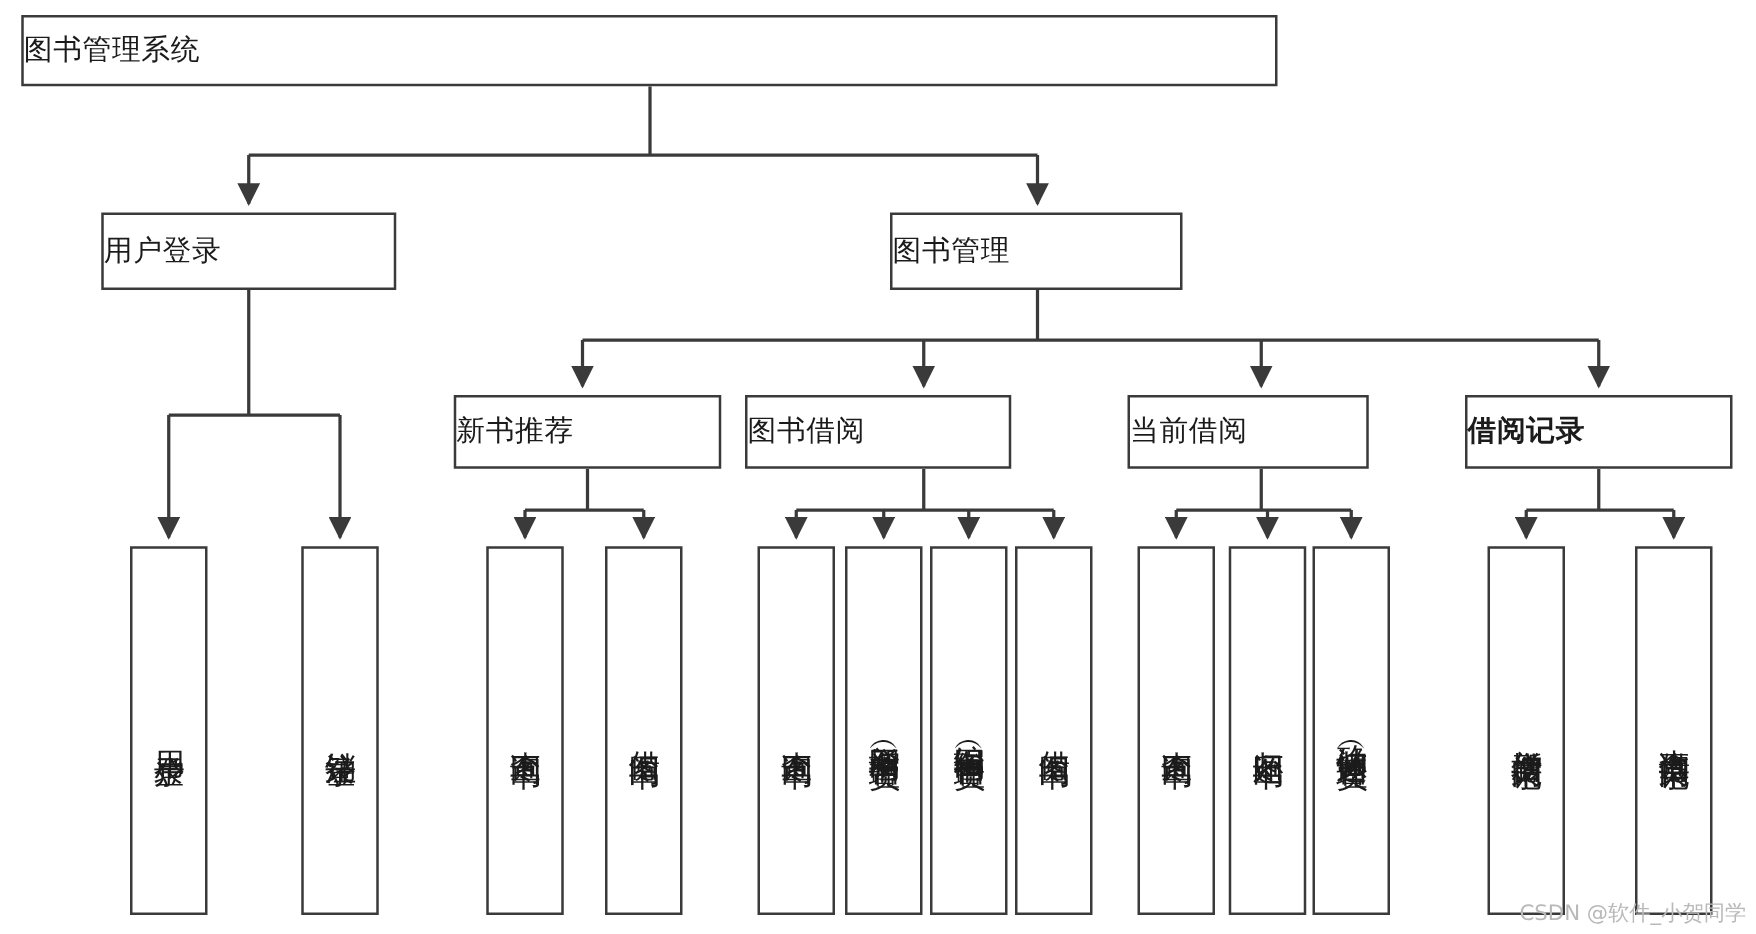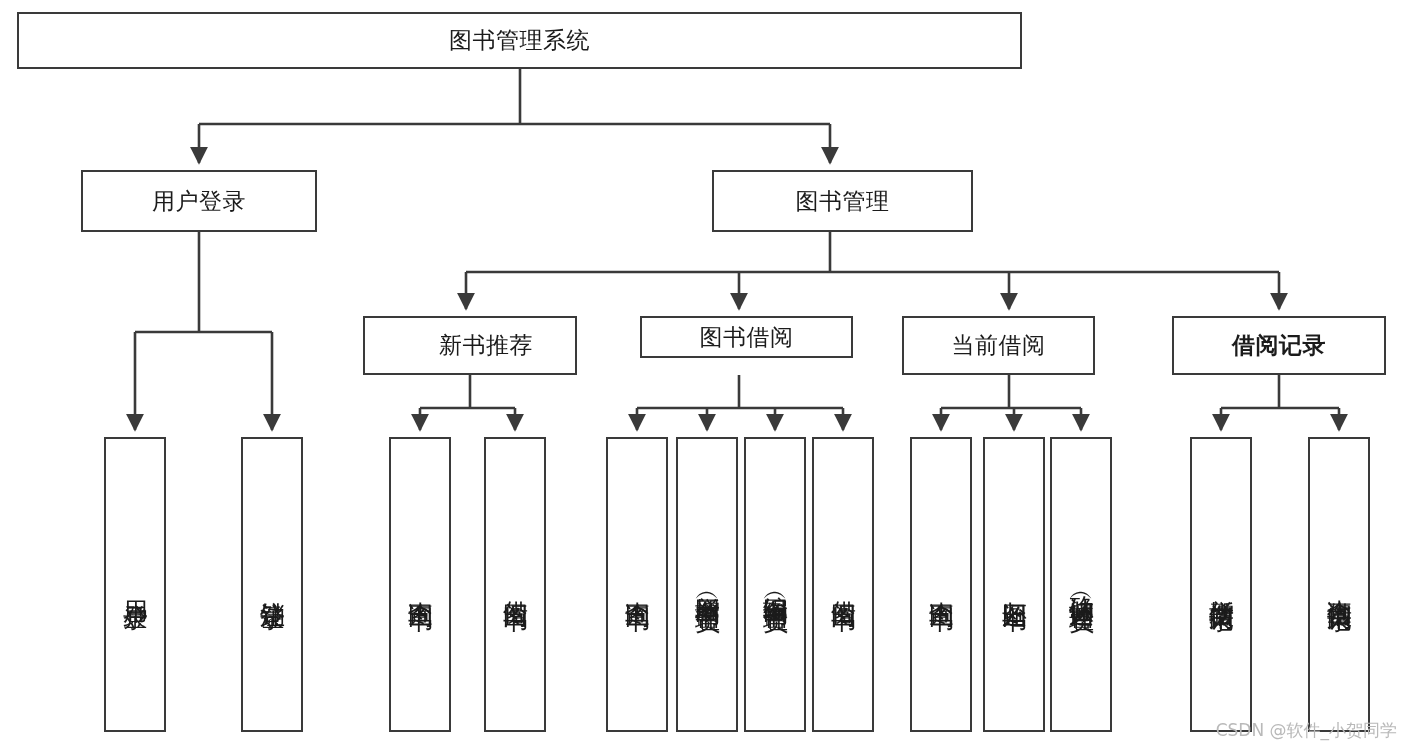--- a/index.html
+++ b/index.html
@@ -24,21 +24,21 @@
     width: 1405px;
     height: 747px;
   }
   .node {
     position: absolute;
     box-sizing: border-box;
     background: #ffffff;
     border: 2px solid #3a3a3a;
     display: flex;
     align-items: center;
-    justify-content: center;
+    justify-content: flex-start;
     z-index: 3;
   }
   .node .label {
     color: #1b1b1b;
     text-align: center;
     line-height: 1.05;
     white-space: nowrap;
   }
   .node.horiz .label {
     font-size: 23px;
@@ -127,28 +127,28 @@
     </g>
   </svg>
 
   <div class="node root horiz" style="left:17px; top:12px; width:1005px; height:57px;">
     <span class="label">图书管理系统</span>
   </div>
 
   <div class="node horiz" style="left:81px; top:170px; width:236px; height:62px;">
     <span class="label">用户登录</span>
   </div>
-  <div class="node horiz" style="left:712px; top:170px; width:261px; height:62px;">
+  <div class="node horiz" style="left:712px; top:170px; width:234px; height:62px;">
     <span class="label">图书管理</span>
   </div>
 
-  <div class="node horiz" style="left:363px; top:316px; width:214px; height:59px;padding-left:32px;">
+  <div class="node horiz" style="left:363px; top:316px; width:214px; height:59px;">
     <span class="label">新书推荐</span>
   </div>
-  <div class="node horiz" style="left:640px; top:316px; width:213px; height:42px;">
+  <div class="node horiz" style="left:596px; top:316px; width:213px; height:59px;">
     <span class="label">图书借阅</span>
   </div>
   <div class="node horiz" style="left:902px; top:316px; width:193px; height:59px;">
     <span class="label">当前借阅</span>
   </div>
   <div class="node horiz" style="left:1172px; top:316px; width:214px; height:59px;font-weight:bold;">
     <span class="label">借阅记录</span>
   </div>
 
   <div class="node vert" style="left:104px; top:437px; width:62px; height:295px;">

